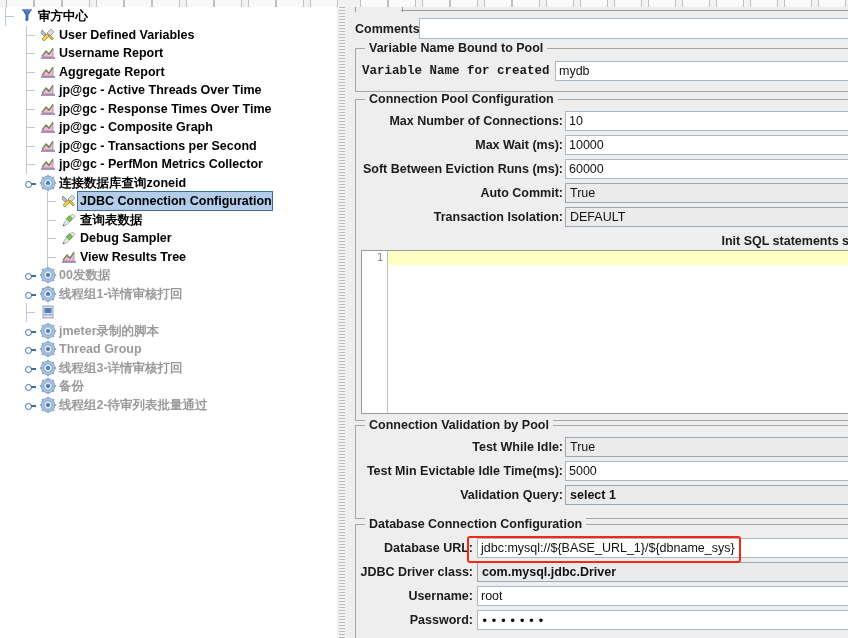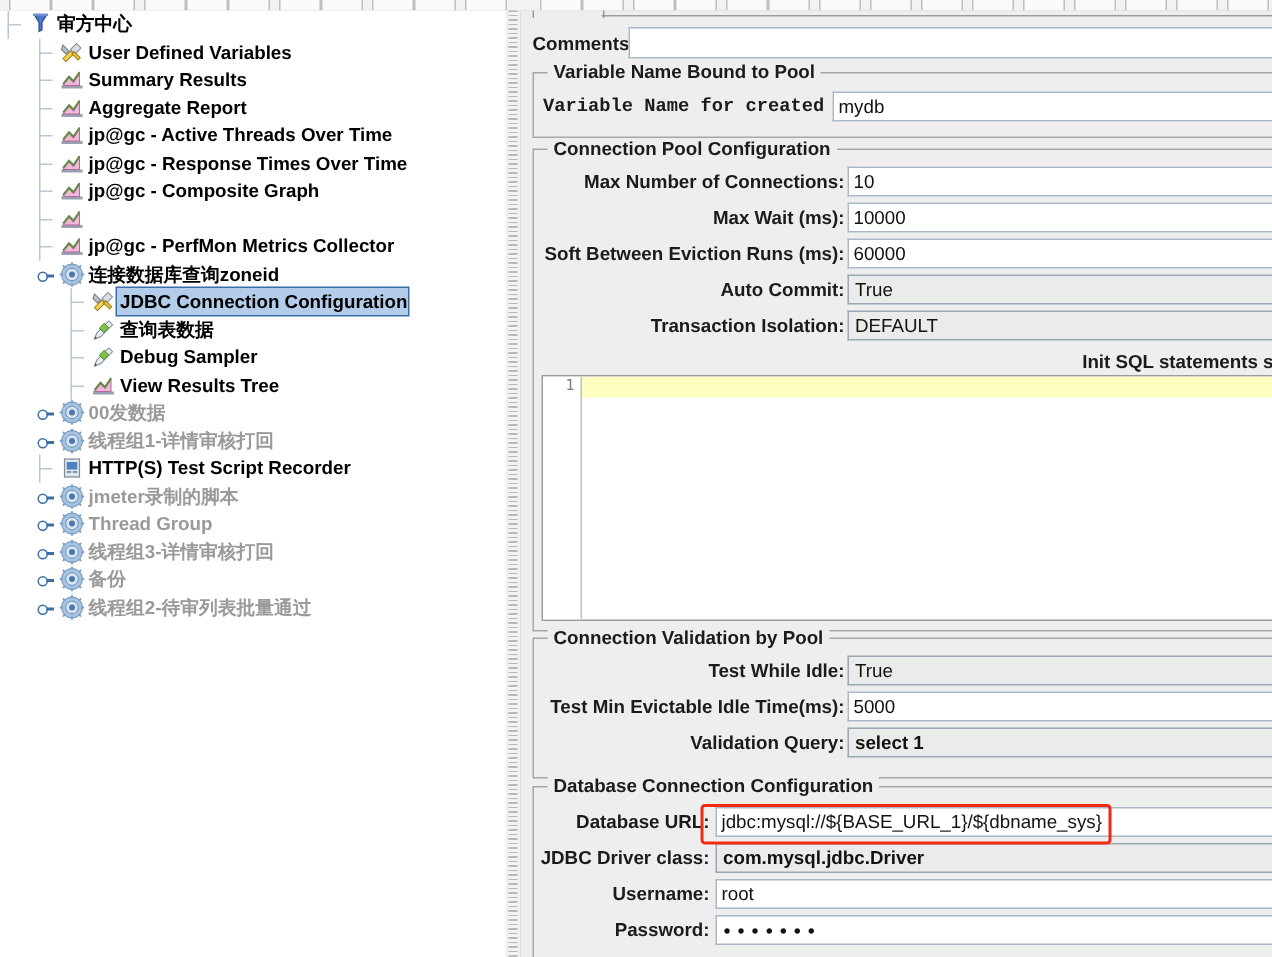--- a/index.html
+++ b/index.html
@@ -128,21 +128,21 @@
         <div class="tree-row"><span class="ind" style="width: 25px;"></span><span class="ind" style="width: 14px; position: relative;"><span style="position: absolute; left: 1px; top: 9px; width: 9px; height: 1px; background: rgb(185, 199, 214);"></span><span style="position: absolute; left: 1px; top: 0px; width: 1px; height: 19px; background: rgb(185, 199, 214);"></span></span><span class="ic"><svg width="18" height="18" viewBox="0 0 18 18">
               <path d="M3 13l5-5 2 2-5 5z" fill="#f2d24a" stroke="#9a7d12" stroke-width="0.7"></path>
               <path d="M12 3l3 3-4 4-3-3z" fill="#d9dde2" stroke="#7b8794" stroke-width="0.7"></path>
               <path d="M3 4l4 4-2 2-3-3z" fill="#b9c0c8" stroke="#6d7680" stroke-width="0.7"></path>
               <path d="M13 14l-4-4 1.5-1.5 4 4z" fill="#e8b93a" stroke="#9a7d12" stroke-width="0.7"></path>
             </svg></span><span class="lbl">User Defined Variables</span></div>
         <div class="tree-row"><span class="ind" style="width: 25px;"></span><span class="ind" style="width: 14px; position: relative;"><span style="position: absolute; left: 1px; top: 9px; width: 9px; height: 1px; background: rgb(185, 199, 214);"></span><span style="position: absolute; left: 1px; top: 0px; width: 1px; height: 19px; background: rgb(185, 199, 214);"></span></span><span class="ic"><svg width="18" height="18" viewBox="0 0 18 18">
               <path d="M2 13h14v2H2z" fill="#9aa0b4"></path>
               <path d="M3 13l4-5 3 3 4-6v8z" fill="#f0b9d8" stroke="#b3699a" stroke-width="0.7"></path>
               <path d="M3 12l4-5 3 3 4-6" fill="none" stroke="#5c8b3e" stroke-width="1.2"></path>
-            </svg></span><span class="lbl">Summary Results</span></div>
+            </svg></span><span class="lbl">Username Report</span></div>
         <div class="tree-row"><span class="ind" style="width: 25px;"></span><span class="ind" style="width: 14px; position: relative;"><span style="position: absolute; left: 1px; top: 9px; width: 9px; height: 1px; background: rgb(185, 199, 214);"></span><span style="position: absolute; left: 1px; top: 0px; width: 1px; height: 19px; background: rgb(185, 199, 214);"></span></span><span class="ic"><svg width="18" height="18" viewBox="0 0 18 18">
               <path d="M2 13h14v2H2z" fill="#9aa0b4"></path>
               <path d="M3 13l4-5 3 3 4-6v8z" fill="#f0b9d8" stroke="#b3699a" stroke-width="0.7"></path>
               <path d="M3 12l4-5 3 3 4-6" fill="none" stroke="#5c8b3e" stroke-width="1.2"></path>
             </svg></span><span class="lbl">Aggregate Report</span></div>
         <div class="tree-row"><span class="ind" style="width: 25px;"></span><span class="ind" style="width: 14px; position: relative;"><span style="position: absolute; left: 1px; top: 9px; width: 9px; height: 1px; background: rgb(185, 199, 214);"></span><span style="position: absolute; left: 1px; top: 0px; width: 1px; height: 19px; background: rgb(185, 199, 214);"></span></span><span class="ic"><svg width="18" height="18" viewBox="0 0 18 18">
               <path d="M2 13h14v2H2z" fill="#9aa0b4"></path>
               <path d="M3 13l4-5 3 3 4-6v8z" fill="#f0b9d8" stroke="#b3699a" stroke-width="0.7"></path>
               <path d="M3 12l4-5 3 3 4-6" fill="none" stroke="#5c8b3e" stroke-width="1.2"></path>
             </svg></span><span class="lbl">jp@gc - Active Threads Over Time</span></div>
@@ -153,21 +153,21 @@
             </svg></span><span class="lbl">jp@gc - Response Times Over Time</span></div>
         <div class="tree-row"><span class="ind" style="width: 25px;"></span><span class="ind" style="width: 14px; position: relative;"><span style="position: absolute; left: 1px; top: 9px; width: 9px; height: 1px; background: rgb(185, 199, 214);"></span><span style="position: absolute; left: 1px; top: 0px; width: 1px; height: 19px; background: rgb(185, 199, 214);"></span></span><span class="ic"><svg width="18" height="18" viewBox="0 0 18 18">
               <path d="M2 13h14v2H2z" fill="#9aa0b4"></path>
               <path d="M3 13l4-5 3 3 4-6v8z" fill="#f0b9d8" stroke="#b3699a" stroke-width="0.7"></path>
               <path d="M3 12l4-5 3 3 4-6" fill="none" stroke="#5c8b3e" stroke-width="1.2"></path>
             </svg></span><span class="lbl">jp@gc - Composite Graph</span></div>
         <div class="tree-row"><span class="ind" style="width: 25px;"></span><span class="ind" style="width: 14px; position: relative;"><span style="position: absolute; left: 1px; top: 9px; width: 9px; height: 1px; background: rgb(185, 199, 214);"></span><span style="position: absolute; left: 1px; top: 0px; width: 1px; height: 19px; background: rgb(185, 199, 214);"></span></span><span class="ic"><svg width="18" height="18" viewBox="0 0 18 18">
               <path d="M2 13h14v2H2z" fill="#9aa0b4"></path>
               <path d="M3 13l4-5 3 3 4-6v8z" fill="#f0b9d8" stroke="#b3699a" stroke-width="0.7"></path>
               <path d="M3 12l4-5 3 3 4-6" fill="none" stroke="#5c8b3e" stroke-width="1.2"></path>
-            </svg></span></div>
+            </svg></span><span class="lbl">jp@gc - Transactions per Second</span></div>
         <div class="tree-row"><span class="ind" style="width: 25px;"></span><span class="ind" style="width: 14px; position: relative;"><span style="position: absolute; left: 1px; top: 9px; width: 9px; height: 1px; background: rgb(185, 199, 214);"></span><span style="position: absolute; left: 1px; top: 0px; width: 1px; height: 19px; background: rgb(185, 199, 214);"></span></span><span class="ic"><svg width="18" height="18" viewBox="0 0 18 18">
               <path d="M2 13h14v2H2z" fill="#9aa0b4"></path>
               <path d="M3 13l4-5 3 3 4-6v8z" fill="#f0b9d8" stroke="#b3699a" stroke-width="0.7"></path>
               <path d="M3 12l4-5 3 3 4-6" fill="none" stroke="#5c8b3e" stroke-width="1.2"></path>
             </svg></span><span class="lbl">jp@gc - PerfMon Metrics Collector</span></div>
         <div class="tree-row"><span class="ind" style="width: 25px;"></span><span class="ind" style="width: 14px; position: relative;"><span class="knob" style="left: 0px; top: 4px;"></span></span><span class="ic"><svg width="18" height="18" viewBox="0 0 18 18">
               <g fill="#a8c4e0" stroke="#5f86b0" stroke-width="0.6">
                 <circle cx="9" cy="9" r="7"></circle>
               </g>
               <circle cx="9" cy="9" r="4.2" fill="#d9e6f3" stroke="#5f86b0" stroke-width="0.6"></circle>
@@ -236,21 +236,21 @@
                 <line x1="13.4" y1="13.4" x2="15" y2="15"></line>
                 <line x1="13.4" y1="4.6" x2="15" y2="3"></line>
                 <line x1="3" y1="15" x2="4.6" y2="13.4"></line>
               </g>
             </svg></span><span class="lbl dim">线程组1-详情审核打回</span></div>
         <div class="tree-row"><span class="ind" style="width: 25px;"></span><span class="ind" style="width: 14px; position: relative;"><span style="position: absolute; left: 1px; top: 9px; width: 9px; height: 1px; background: rgb(185, 199, 214);"></span><span style="position: absolute; left: 1px; top: 0px; width: 1px; height: 19px; background: rgb(185, 199, 214);"></span></span><span class="ic"><svg width="18" height="18" viewBox="0 0 18 18">
               <rect x="4" y="3" width="10" height="12" fill="#dfe6ee" stroke="#7e8a96" stroke-width="0.8"></rect>
               <rect x="5.5" y="5" width="7" height="5" fill="#4f7fc0"></rect>
               <rect x="5.5" y="11" width="3" height="1.3" fill="#8a95a2"></rect>
               <rect x="9.5" y="11" width="3" height="1.3" fill="#8a95a2"></rect>
-            </svg></span><span class="lbl">HTTP(S) Test Script Recorder</span></div>
+            </svg></span></div>
         <div class="tree-row"><span class="ind" style="width: 25px;"></span><span class="ind" style="width: 14px; position: relative;"><span class="knob" style="left: 0px; top: 4px;"></span></span><span class="ic"><svg width="18" height="18" viewBox="0 0 18 18">
               <g fill="#a8c4e0" stroke="#5f86b0" stroke-width="0.6">
                 <circle cx="9" cy="9" r="7"></circle>
               </g>
               <circle cx="9" cy="9" r="4.2" fill="#d9e6f3" stroke="#5f86b0" stroke-width="0.6"></circle>
               <circle cx="9" cy="9" r="2" fill="#4b79ad"></circle>
               <g stroke="#7fa3c9" stroke-width="1.4">
                 <line x1="9" y1="0.8" x2="9" y2="3"></line>
                 <line x1="9" y1="15" x2="9" y2="17.2"></line>
                 <line x1="0.8" y1="9" x2="3" y2="9"></line>

